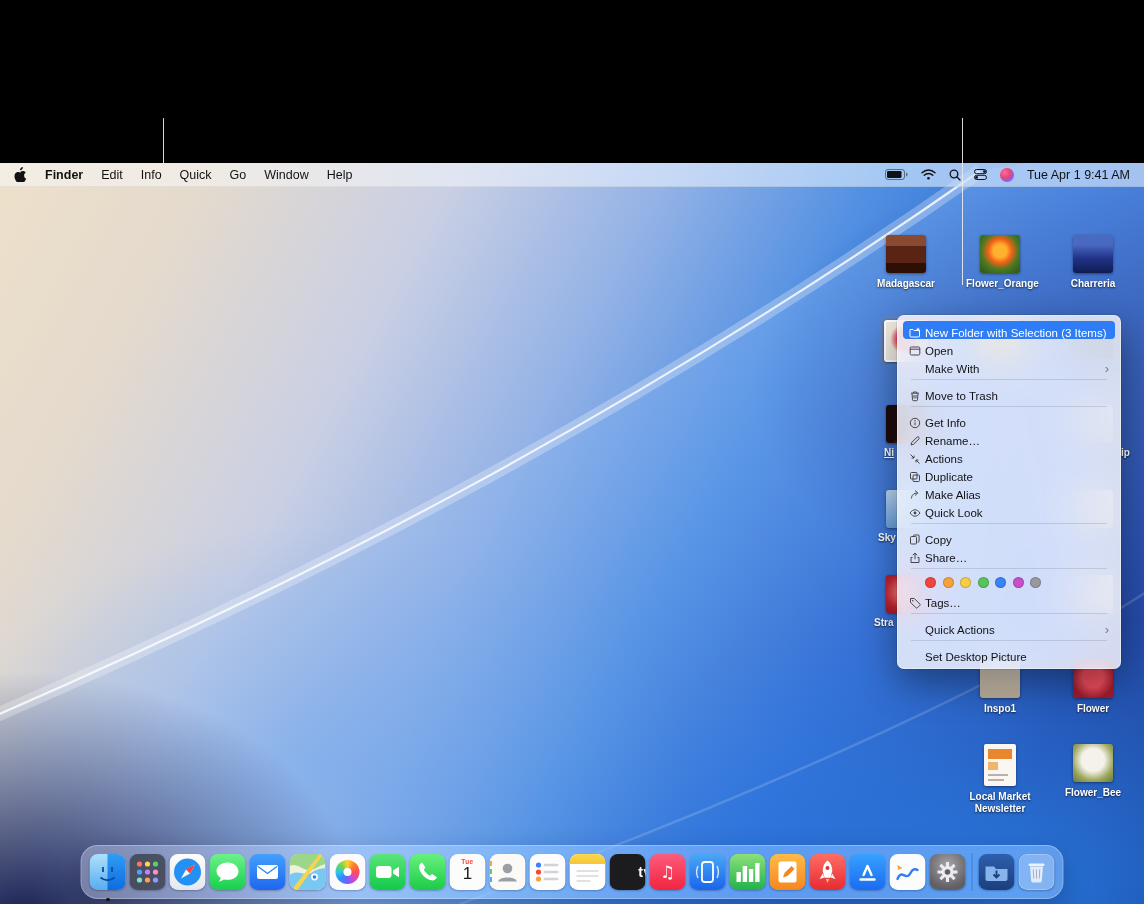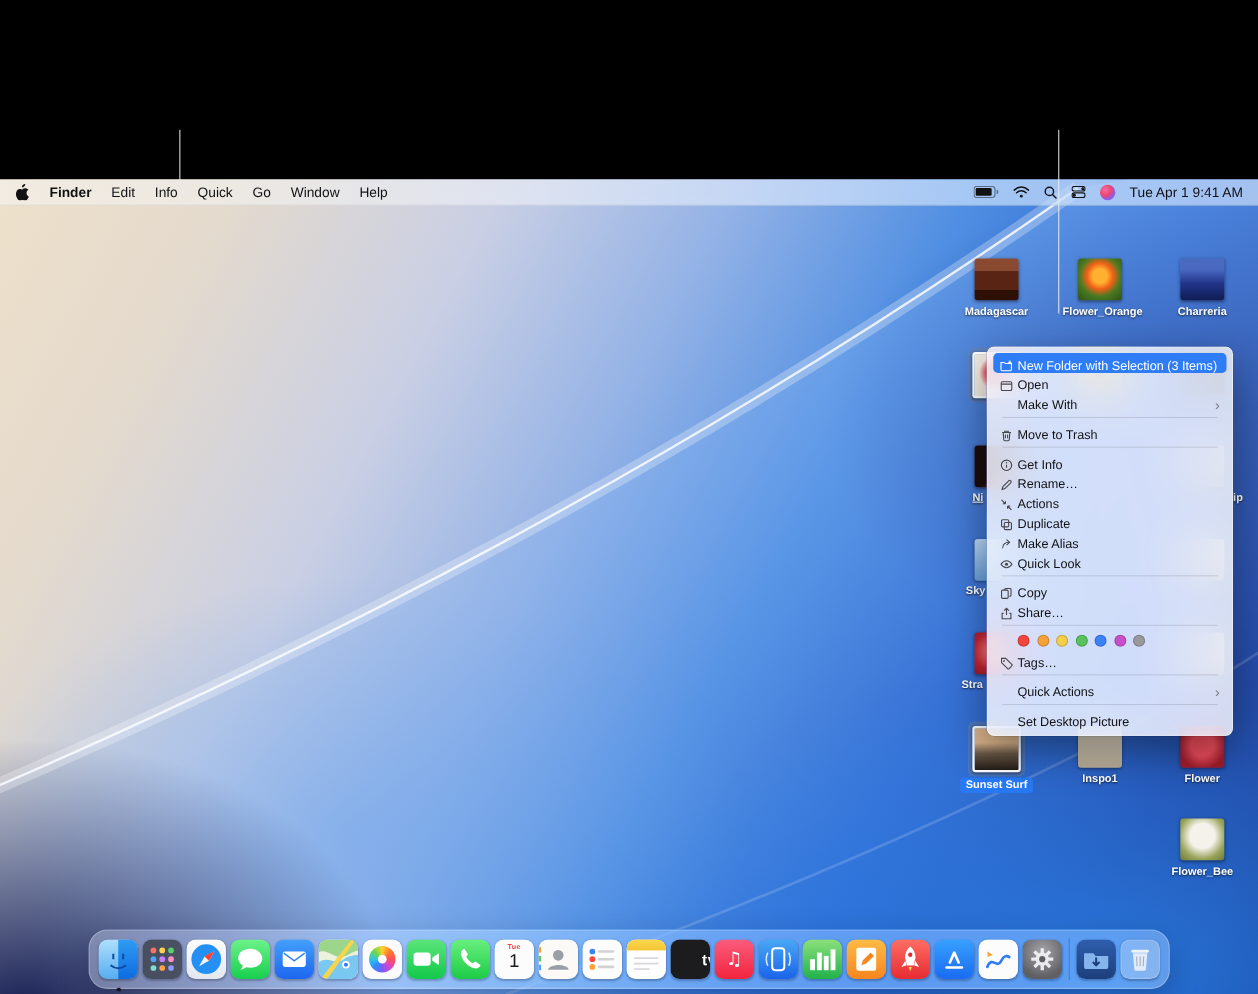--- a/index.html
+++ b/index.html
@@ -215,31 +215,31 @@
       </div>
       <div class="dicon" style="left: 1058px; top: 458px;">
         <div class="thumb th-light-photo"></div>
       </div>
       <div class="dicon" style="left: 871px; top: 543px;">
         <div class="thumb th-strawberry"></div>
       </div>
       <div class="dicon" style="left: 1058px; top: 543px;">
         <div class="thumb th-light-photo"></div>
       </div>
-      <div class="dicon selected" style="left: 871px; top: 628px;">
-        <div class="thumb th-sunset-surf"></div>
-        <div class="dlabel hl">Sunset Surf</div>
-      </div>
       <div class="dicon" style="left: 965px; top: 628px;">
         <div class="thumb th-inspo"></div>
         <div class="dlabel">Inspo1</div>
       </div>
       <div class="dicon" style="left: 1058px; top: 628px;">
         <div class="thumb th-red-flower"></div>
         <div class="dlabel">Flower</div>
+      </div>
+      <div class="dicon" style="left: 965px; top: 712px;">
+        <div class="thumb th-newsletter"></div>
+        <div class="dlabel">Local Market Newsletter</div>
       </div>
       <div class="dicon" style="left: 1058px; top: 712px;">
         <div class="thumb th-flower-bee"></div>
         <div class="dlabel">Flower_Bee</div>
       </div>
       <div class="dfrag" style="left: 884px; top: 415px; text-decoration: underline;">Ni</div>
       <div class="dfrag" style="left: 1121px; top: 415px;">ip</div>
       <div class="dfrag" style="left: 878px; top: 500px;">Sky</div>
       <div class="dfrag" style="left: 874px; top: 585px;">Stra</div>
     </div>

